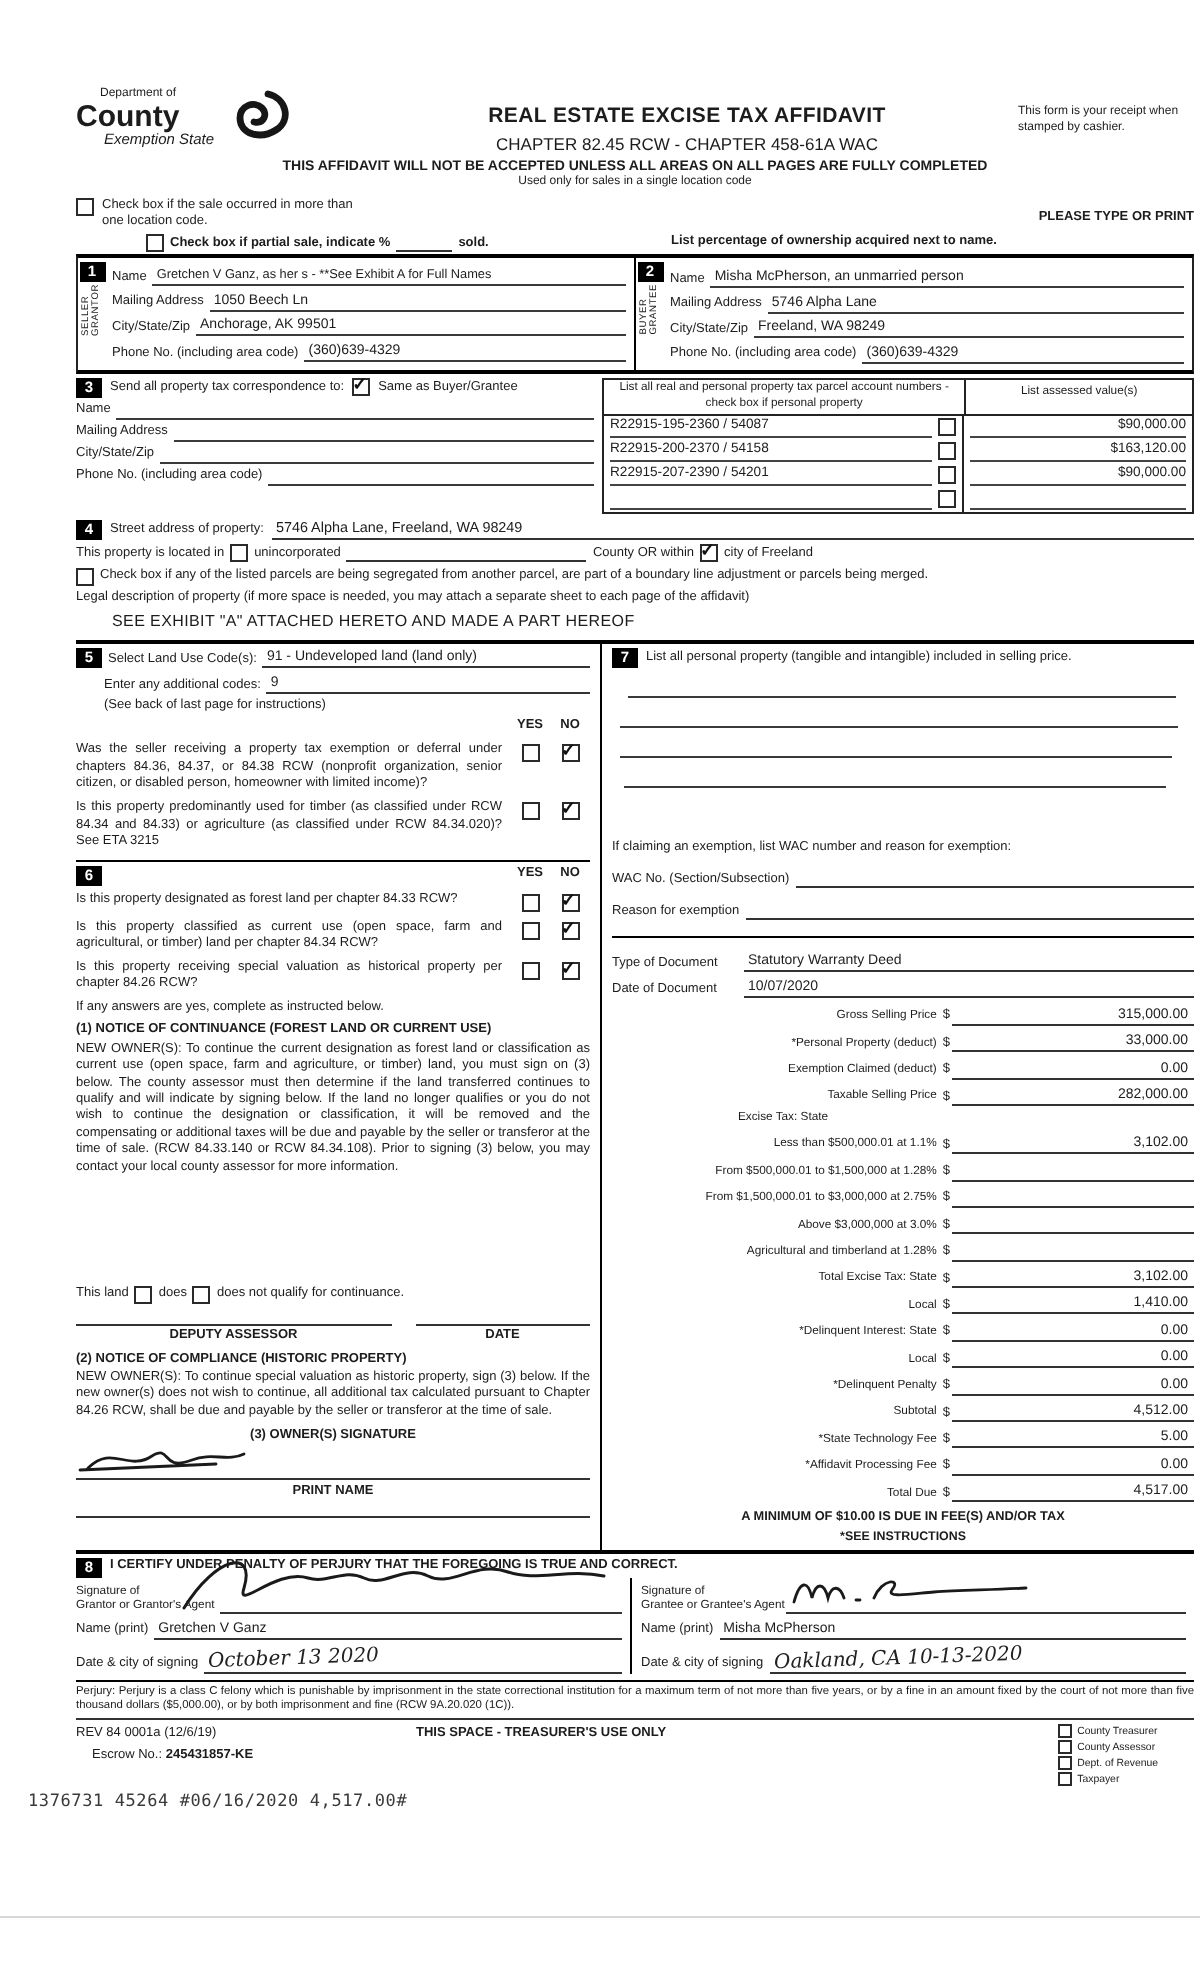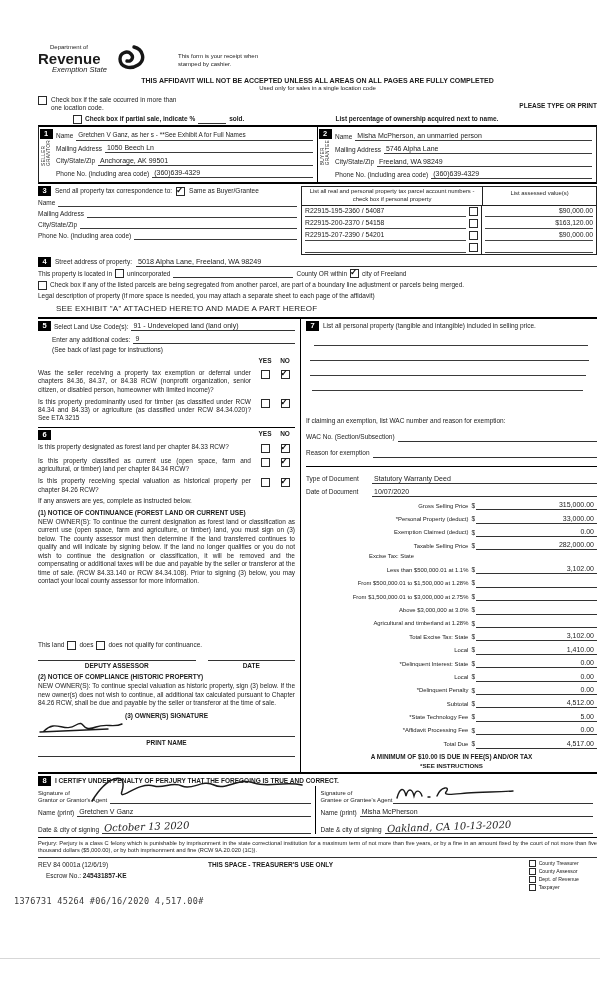--- a/index.html
+++ b/index.html
@@ -131,26 +131,30 @@
 </head>
 <body>
 
 <div class="page">
  <div class="form">
 
   <div class="hdr">
     <div class="deptwrap">
       <div>
         <div class="dept-small">Department of</div>
-        <div class="dept-big">Revenue</div>
+        <div class="dept-big">County</div>
         <div class="dept-state">Exemption State</div>
       </div>
       <svg width="36" height="30" viewBox="0 0 36 30" style="margin-left:2px;">
         <path d="M25 3 C34 5 37 16 29 21 C21 26 11 23 11 15 C11 9 18 6 22 10 C25 13 23 18 18 17" fill="none" stroke="#161616" stroke-width="3.4" stroke-linecap="round"></path>
       </svg>
+    </div>
+    <div class="hdr-center">
+      <div class="title">REAL ESTATE EXCISE TAX AFFIDAVIT</div>
+      <div class="chapter">CHAPTER 82.45 RCW - CHAPTER 458-61A WAC</div>
     </div>
     <div class="receipt">This form is your receipt when stamped by cashier.</div>
   </div>
   <div class="warning">THIS AFFIDAVIT WILL NOT BE ACCEPTED UNLESS ALL AREAS ON ALL PAGES ARE FULLY COMPLETED</div>
   <div class="single">Used only for sales in a single location code</div>
 
   <div class="locline">
     <div class="multi">
       <span class="cb"></span>
       <span>Check box if the sale occurred in more than one location code.</span>
@@ -291,21 +295,21 @@
               <span class="t"></span>
             </div>
       </div>
     </div>
   </div>
 
   <div class="sec4">
     <div class="s4street">
       <span class="secno">4</span>
       <span>Street address of property:</span>
-      <span class="val">5018 Alpha Lane, Freeland, WA 98249</span>
+      <span class="val">5746 Alpha Lane, Freeland, WA 98249</span>
     </div>
     <div class="s4line">
       <span>This property is located in</span>
       <span class="cb"></span>
       <span>unincorporated</span>
       <span class="blankco"></span>
       <span>County OR within</span>
       <span class="cb ck"></span>
       <span>city of Freeland</span>
     </div>

